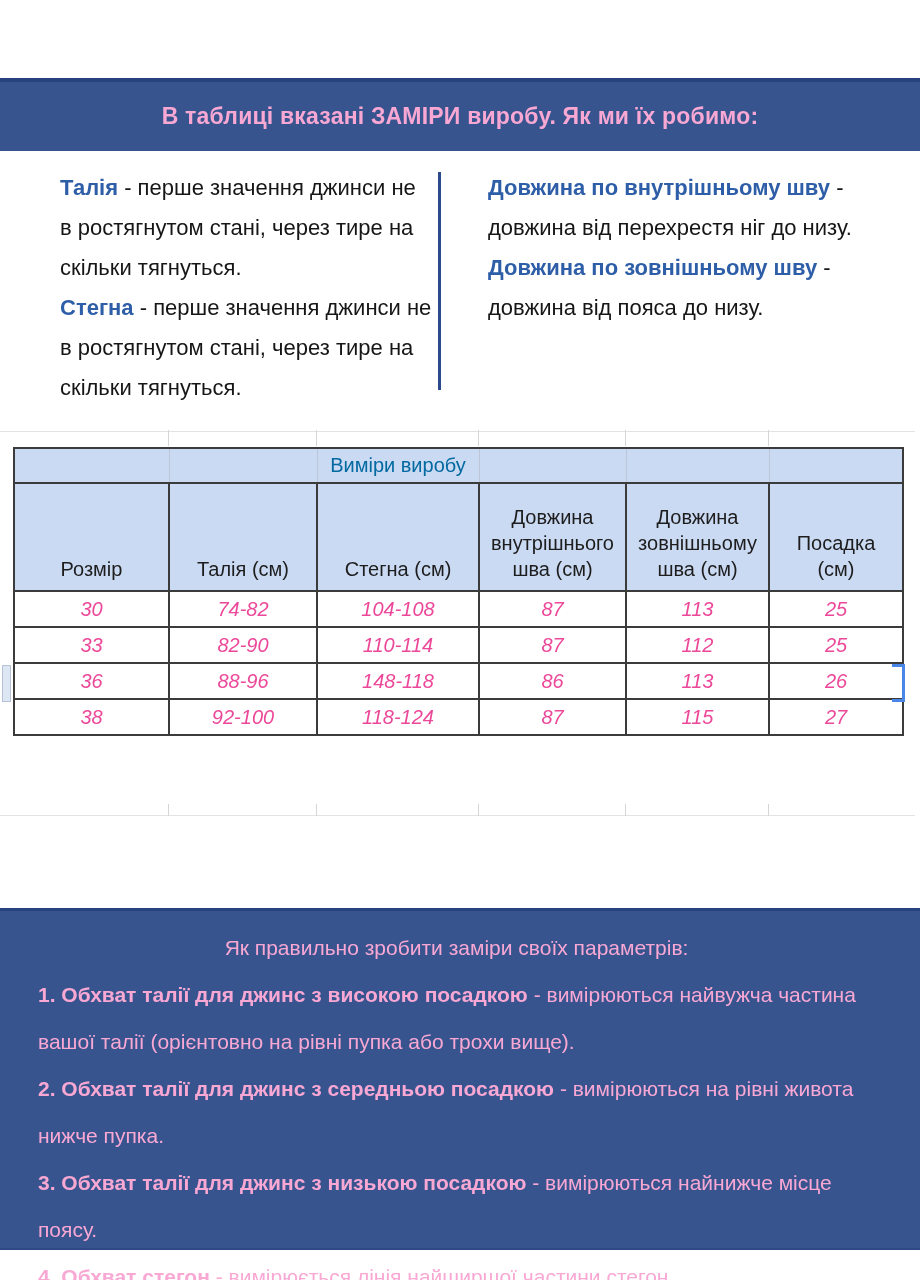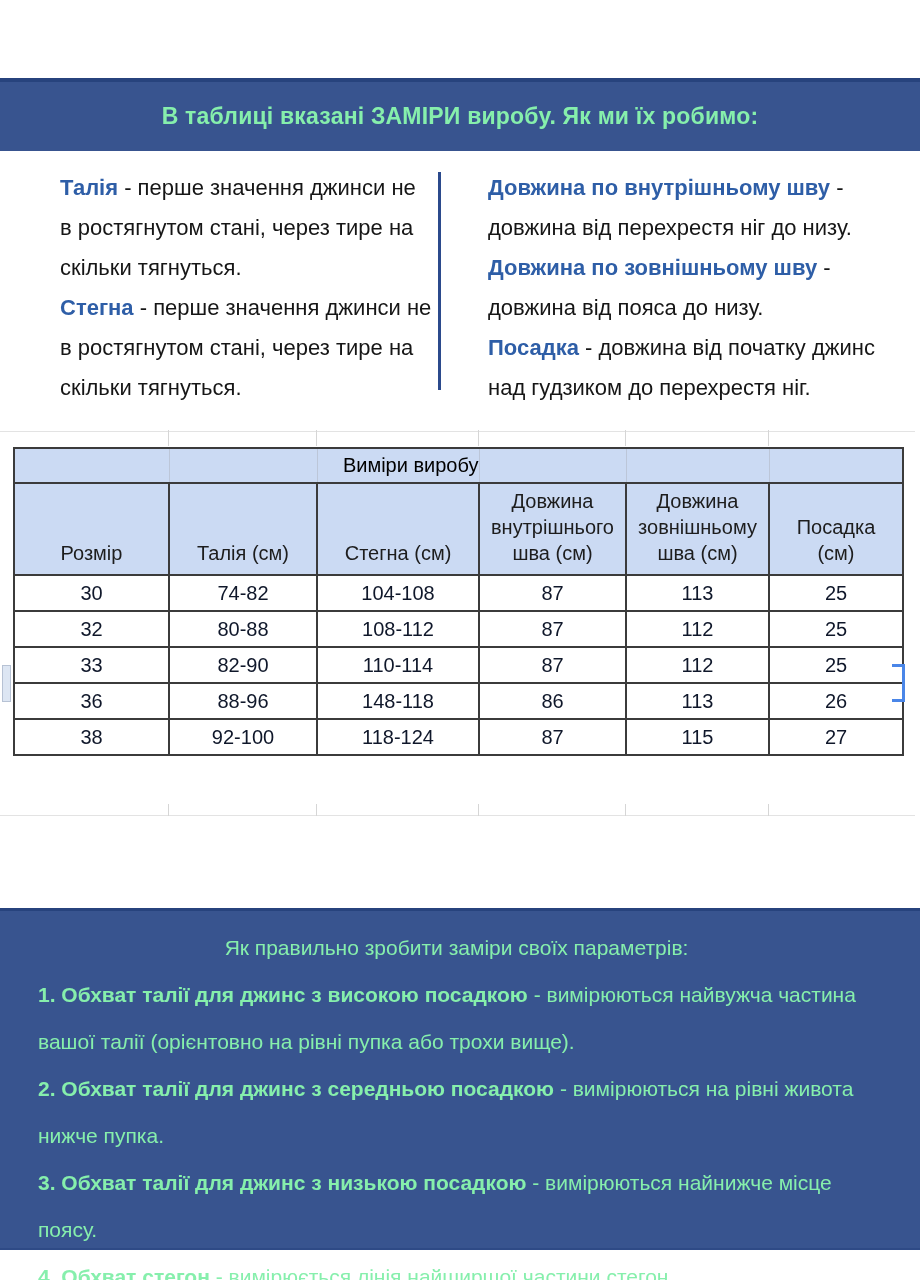--- a/index.html
+++ b/index.html
@@ -7,21 +7,21 @@
     width:920px; height:1280px;
     background:#ffffff;
     font-family:"Liberation Sans", sans-serif;
     position:relative; overflow:hidden;
   }
   .page { position:absolute; inset:0; }
 
   
   .band {
     position:absolute; left:0; width:920px;
-    background:#38548f; color:#86efac; box-sizing:border-box;
+    background:#38548f; color:#f9a8d4; box-sizing:border-box;
   }
   .header-band {
     top:78px; height:73px;
     border-top:4px solid #27437d;
     display:flex; align-items:center; justify-content:center;
   }
   .band-title { font-size:23px; font-weight:bold; letter-spacing:.2px; }
 
   
   .defs { position:absolute; top:168px; left:0; width:920px; height:252px; color:#161616; }
@@ -39,32 +39,32 @@
   .gridh { position:absolute; left:-13px; width:915px; height:1px; background:#e3e3e3; }
 
   table.size-table {
     position:absolute; top:17px; left:0; width:889px;
     border-collapse:collapse; table-layout:fixed; background:#ffffff;
   }
   .size-table th, .size-table td { border:2px solid #3b3b3b; padding:0; }
   .group-row th {
     background:#cbdaf3; height:33px;
     border-left:1px solid #bcc6d8; border-right:1px solid #bcc6d8;
-    font-weight:normal; font-size:20px; color:#000000; text-align:right;
+    font-weight:normal; font-size:20px; color:#0369a1; text-align:center;
   }
   .group-row th:first-child { border-left:2px solid #3b3b3b; }
   .group-row th:last-child  { border-right:2px solid #3b3b3b; }
   .cols-row th {
     background:#cbdaf3; height:82px;
     font-weight:normal; font-size:20px; color:#1d1d1d;
-    vertical-align:bottom; padding:0 6px 8px; line-height:26px; text-align:center;
+    vertical-align:bottom; padding:16px 6px 8px; line-height:26px; text-align:center;
   }
   .size-table tbody td {
     height:34px; text-align:center; vertical-align:middle;
-    font-size:20px; color:#0f172a;
+    font-size:20px; color:#ec4899;font-style:italic;
   }
 
   
   .row-strip {
     position:absolute; left:-11px; top:235px; width:9px; height:37px;
     background:#dde6f3; border:1px solid #b7c2d4; box-sizing:border-box;
   }
   .sel-bracket { position:absolute; right:-3px; top:234px; width:13px; height:38px; }
   .sel-bracket .v     { position:absolute; right:0; top:0; bottom:0; width:3px;  background:#4a86e8; }
   .sel-bracket .h-top { position:absolute; right:0; top:0;    width:13px; height:3px; background:#4a86e8; }
@@ -91,21 +91,20 @@
 
   <div class="defs">
     <div class="left-col">
       <p><span class="term">Талія</span><span> - перше значення джинси не в ростягнутом стані, через тире на скільки тягнуться.</span></p>
       <p><span class="term">Стегна</span><span> - перше значення джинси не в ростягнутом стані, через тире на скільки тягнуться.</span></p>
     </div>
     <div class="col-divider"></div>
     <div class="right-col">
       <p><span class="term">Довжина по внутрішньому шву</span><span> - довжина від перехрестя ніг до низу.</span></p>
       <p><span class="term">Довжина по зовнішньому шву</span><span> - довжина від пояса до низу.</span></p>
-      <p><span class="term">Посадка</span><span> - довжина від початку джинс над гудзиком до перехрестя ніг.</span></p>
     </div>
   </div>
 
   <div class="sheet">
 
     <div class="gridh" style="top:1px"></div>
     <div class="gridv t" style="left:155px"></div>
     <div class="gridv t" style="left:303px"></div>
     <div class="gridv t" style="left:465px"></div>
     <div class="gridv t" style="left:612px"></div>
@@ -147,28 +146,20 @@
       <tbody>
         <tr>
           <td>30</td>
           <td>74-82</td>
           <td>104-108</td>
           <td>87</td>
           <td>113</td>
           <td>25</td>
         </tr>
         <tr>
-          <td>32</td>
-          <td>80-88</td>
-          <td>108-112</td>
-          <td>87</td>
-          <td>112</td>
-          <td>25</td>
-        </tr>
-        <tr>
           <td>33</td>
           <td>82-90</td>
           <td>110-114</td>
           <td>87</td>
           <td>112</td>
           <td>25</td>
         </tr>
         <tr>
           <td>36</td>
           <td>88-96</td>

